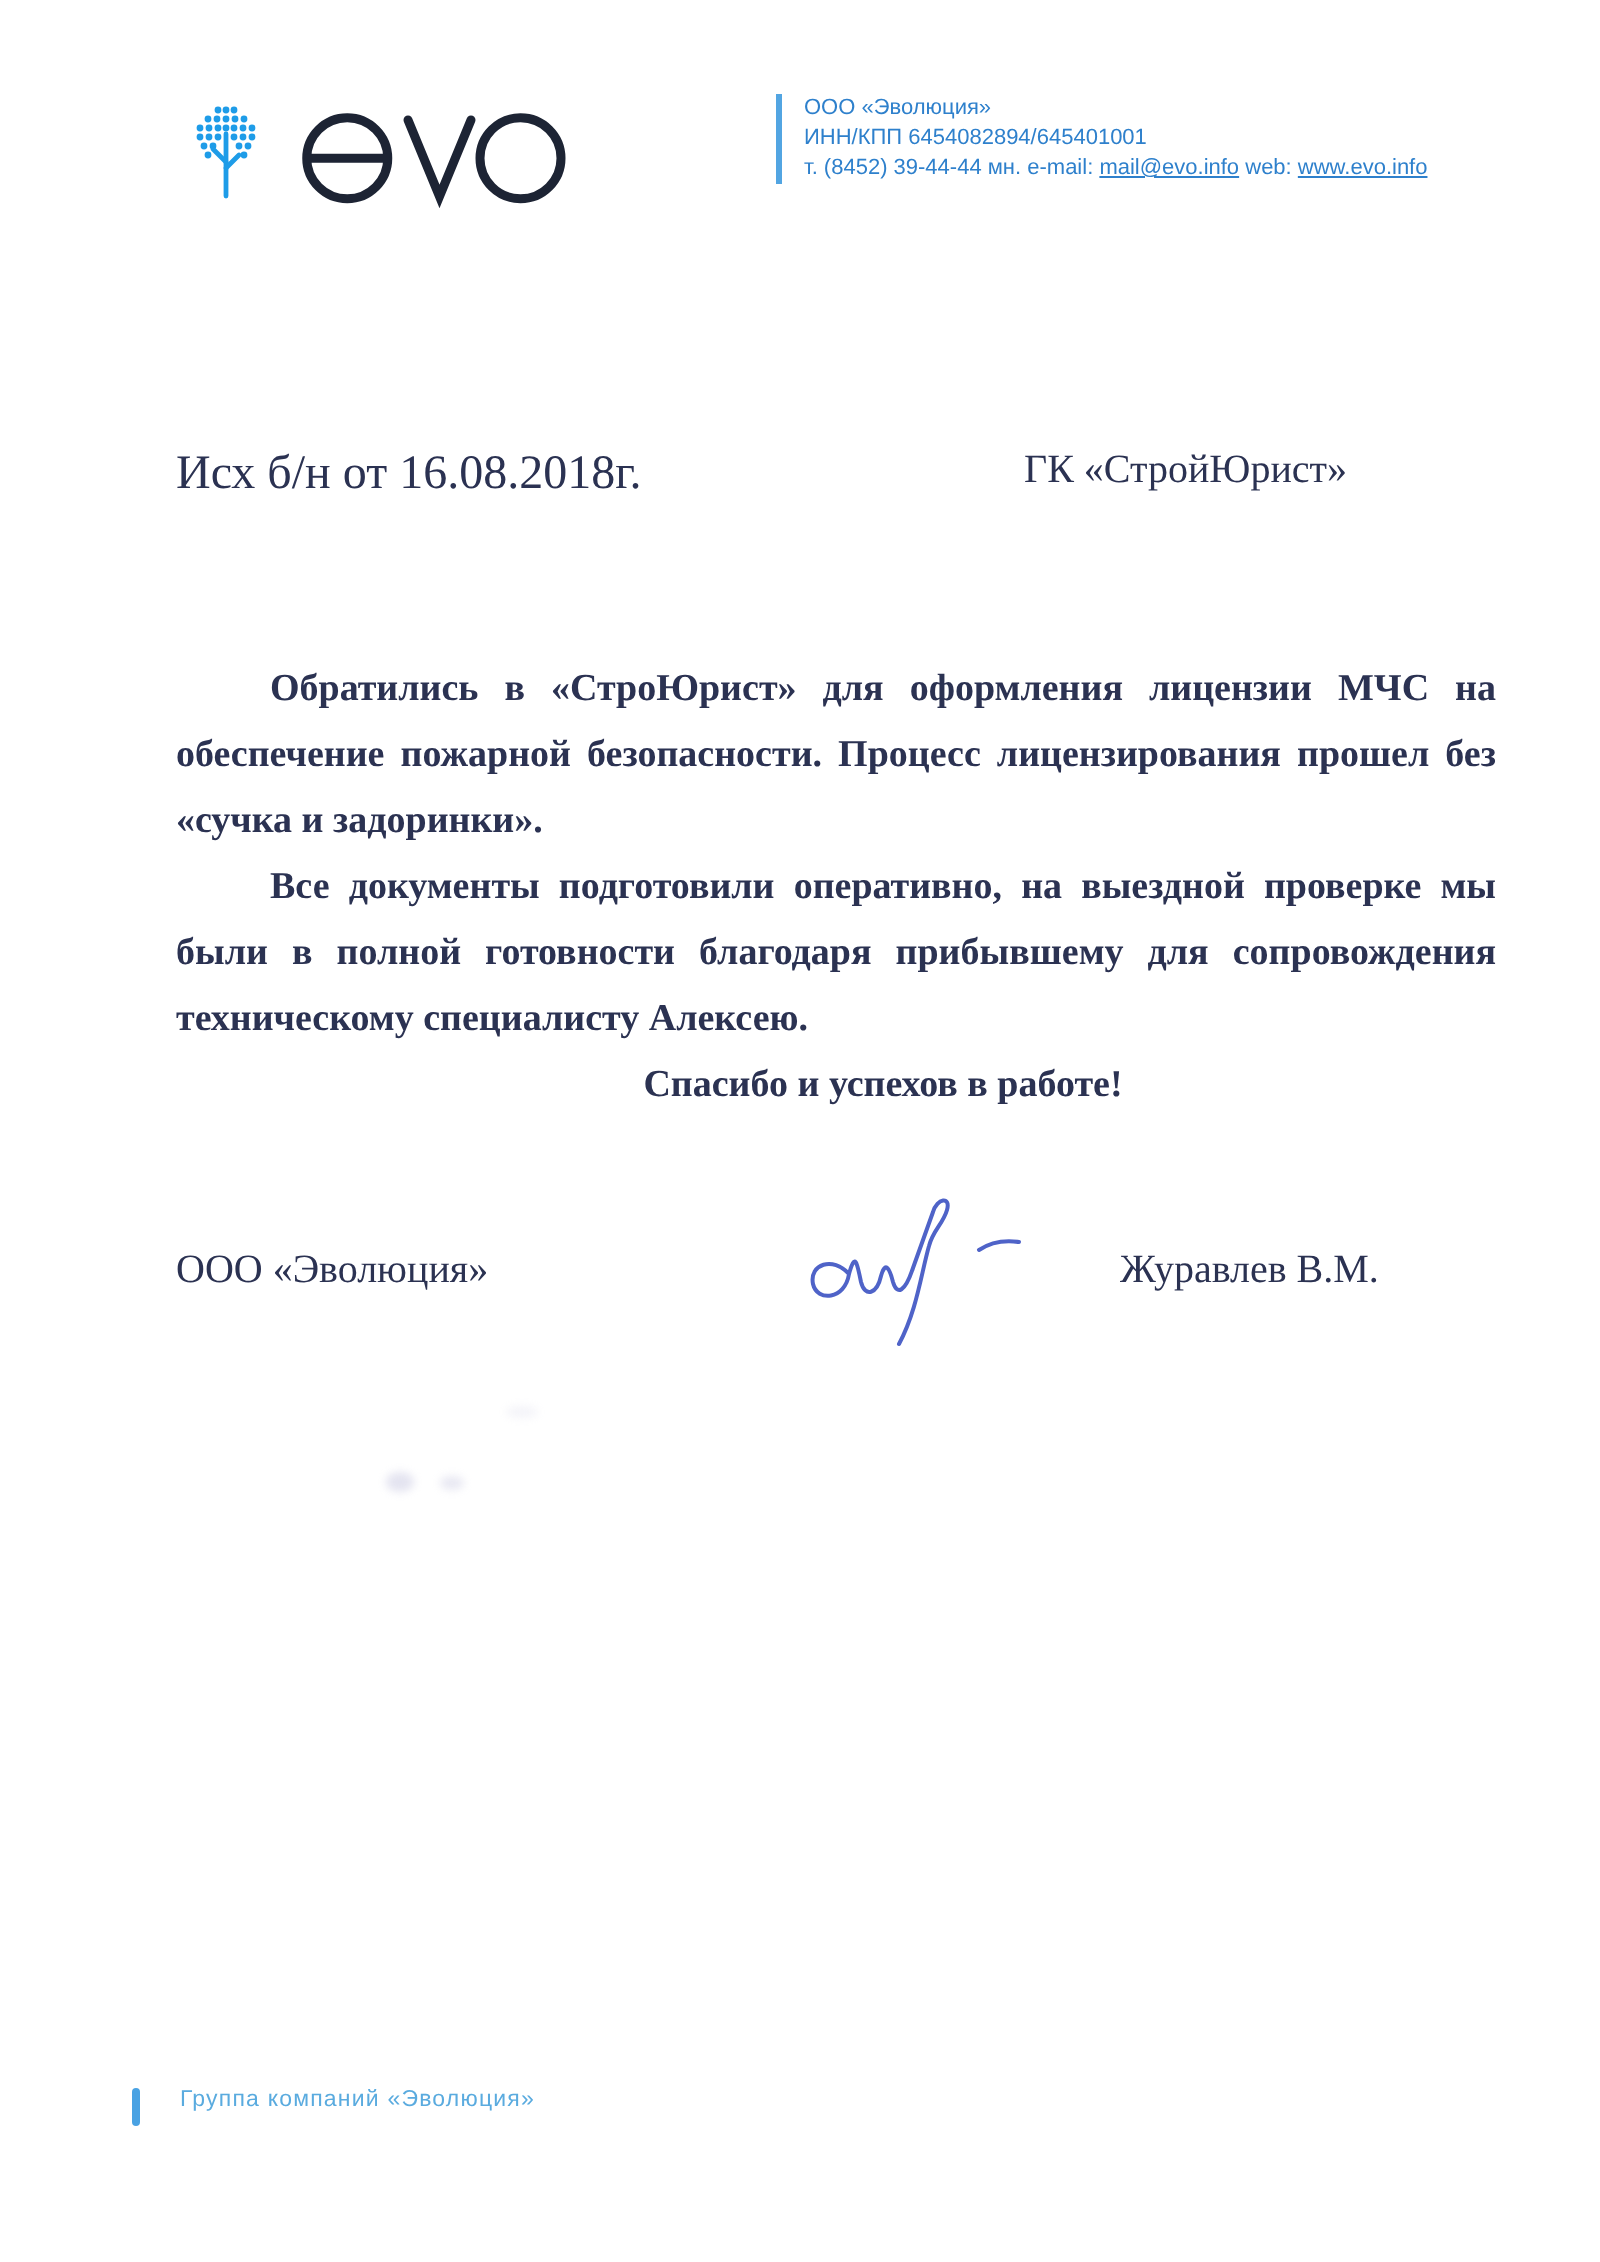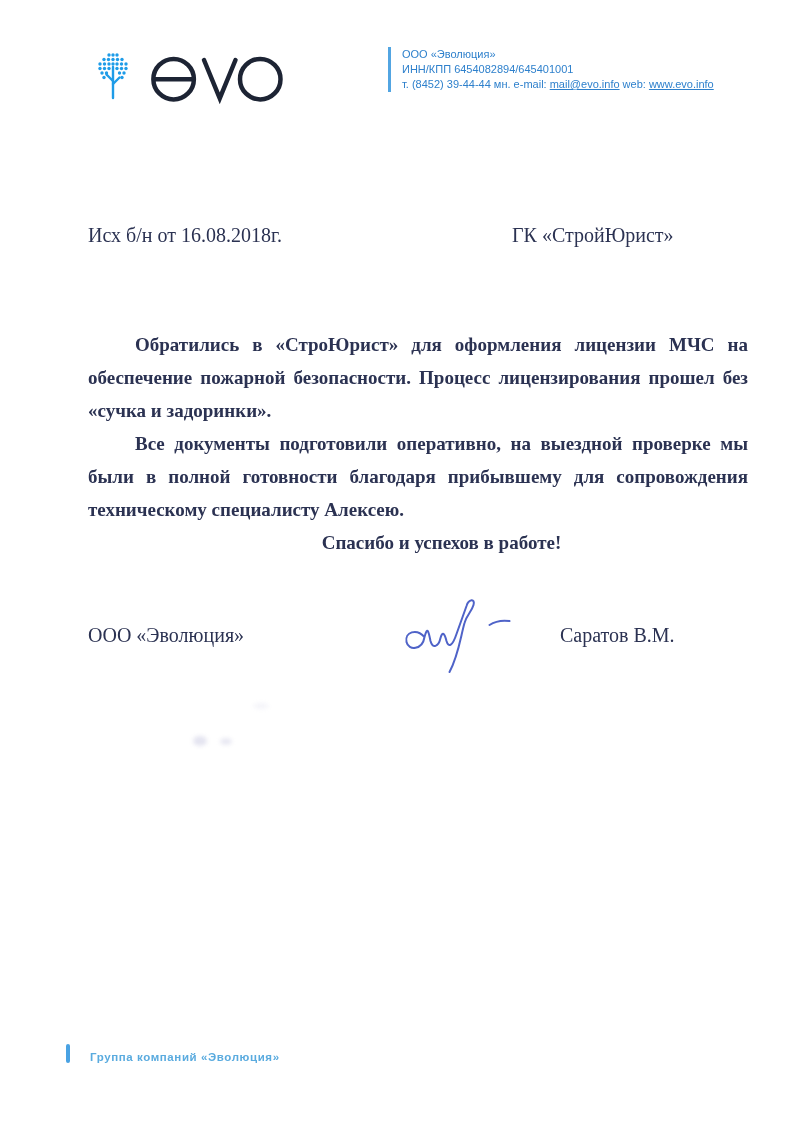--- a/index.html
+++ b/index.html
@@ -25,21 +25,21 @@
     position:absolute; left:388px; top:47px; width:372px;
     border-left:3px solid #52a5e2;
     padding-left:11px;
     font-family:"Liberation Sans", sans-serif;
     font-size:11px; line-height:15px;
     color:#2e80cc;
   }
   .contact a { color:#2e80cc; text-decoration:underline; }
 
   
-  .meta-out  { position:absolute; left:88px;  top:224px; font-size:20px;text-align:center; }
+  .meta-out  { position:absolute; left:88px;  top:224px; font-size:24px;text-align:center; }
   .meta-rcpt { position:absolute; left:512px; top:224px; font-size:20px; }
 
   
   .letter-body {
     position:absolute; left:88px; top:328px; width:660px;font-weight:bold;
   }
   .letter-body p {
     font-size:19px; line-height:33px;
     text-align:justify; text-indent:47px;
     color:#2b3252;
@@ -53,23 +53,22 @@
 
   
   .smudge { position:absolute; border-radius:50%; filter:blur(2px); background:#c3c3de; }
   .smudge1 { left:193px; top:736px; width:14px; height:10px; opacity:.45; }
   .smudge2 { left:220px; top:738px; width:12px; height:7px;  opacity:.38; }
   .smudge3 { left:253px; top:703px; width:16px; height:6px;  opacity:.18; }
 
   
   .footer {
     position:absolute; left:66px; top:1044px;
-    display:flex; align-items:flex-end;
+    display:flex; align-items:flex-start;
     font-family:"Liberation Sans", sans-serif;
-    font-weight:bold;
   }
   .footer-bar { width:4px; height:19px; background:#49a2e3; border-radius:2px; }
   .footer-text { margin-left:20px; font-size:11.5px; letter-spacing:.6px; color:#5aabdf; }
 </style>
 </head>
 <body>
 
 <div class="page">
 
   <div class="logo">
@@ -135,21 +134,21 @@
     <p>Спасибо и успехов в работе!</p>
   </div>
 
   <div class="sig-company">ООО «Эволюция»</div>
   <svg class="sig-ink" width="145" height="95" viewBox="0 0 140 95">
     <g stroke="#4f63c8" stroke-width="2" fill="none" stroke-linecap="round" stroke-linejoin="round">
       <path d="M30,52 C22,43 10,47 12,57 C14,66 28,65 30,52 C33,41 34,46 36,56 C38,64 44,62 46,53 C48,46 50,48 52,56 C54,63 58,61 62,49 L72,21 C74,14 81,13 79,20 C77,27 72,30 70,38 C66,52 64,70 55,87"></path>
       <path d="M95,40 C101,36 108,35 115,36"></path>
     </g>
   </svg>
-  <div class="sig-name">Саратов В.М.</div>
+  <div class="sig-name">Журавлев В.М.</div>
 
   <div class="smudge smudge1"></div>
   <div class="smudge smudge2"></div>
   <div class="smudge smudge3"></div>
 
   <div class="footer">
     <div class="footer-bar"></div>
     <div class="footer-text">Группа компаний  «Эволюция»</div>
   </div>
 

